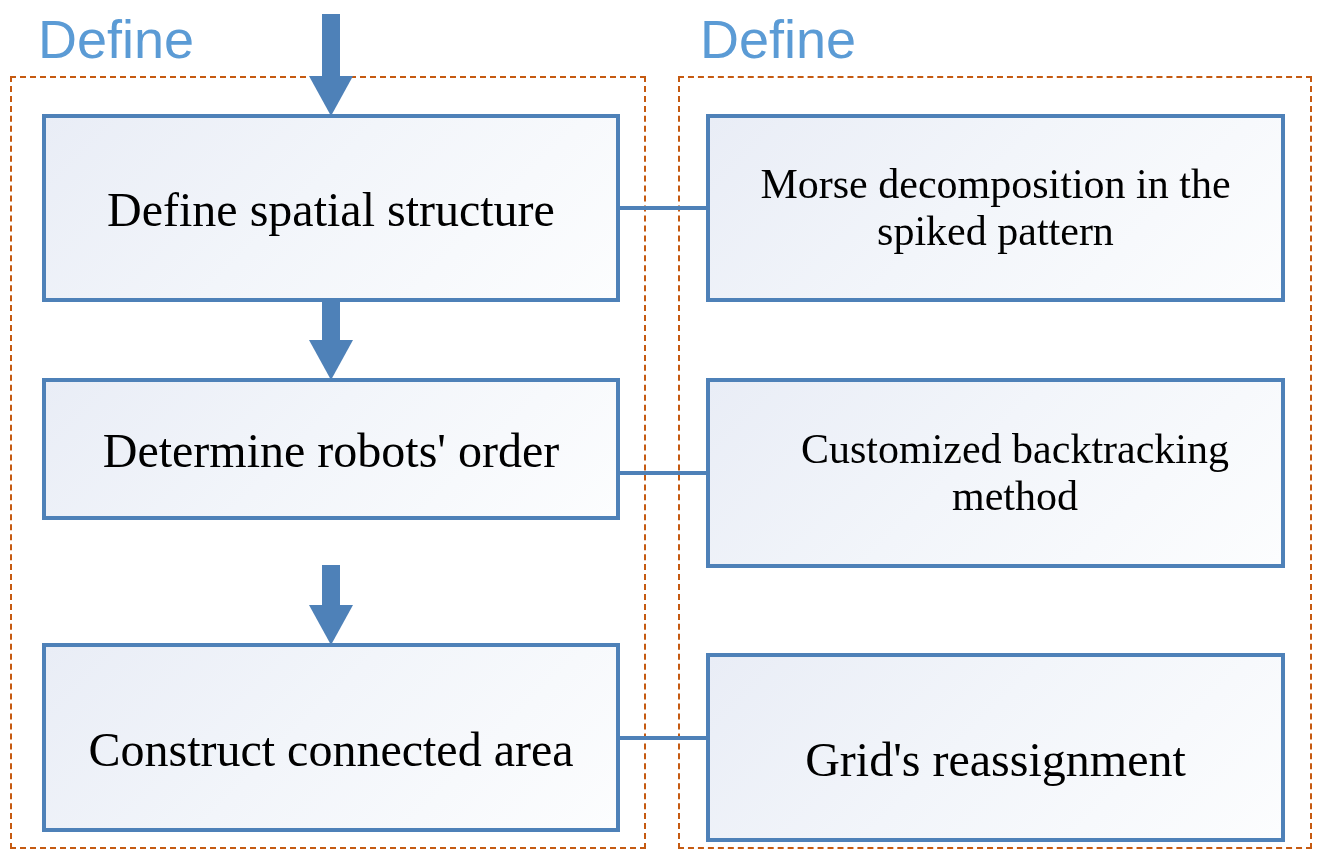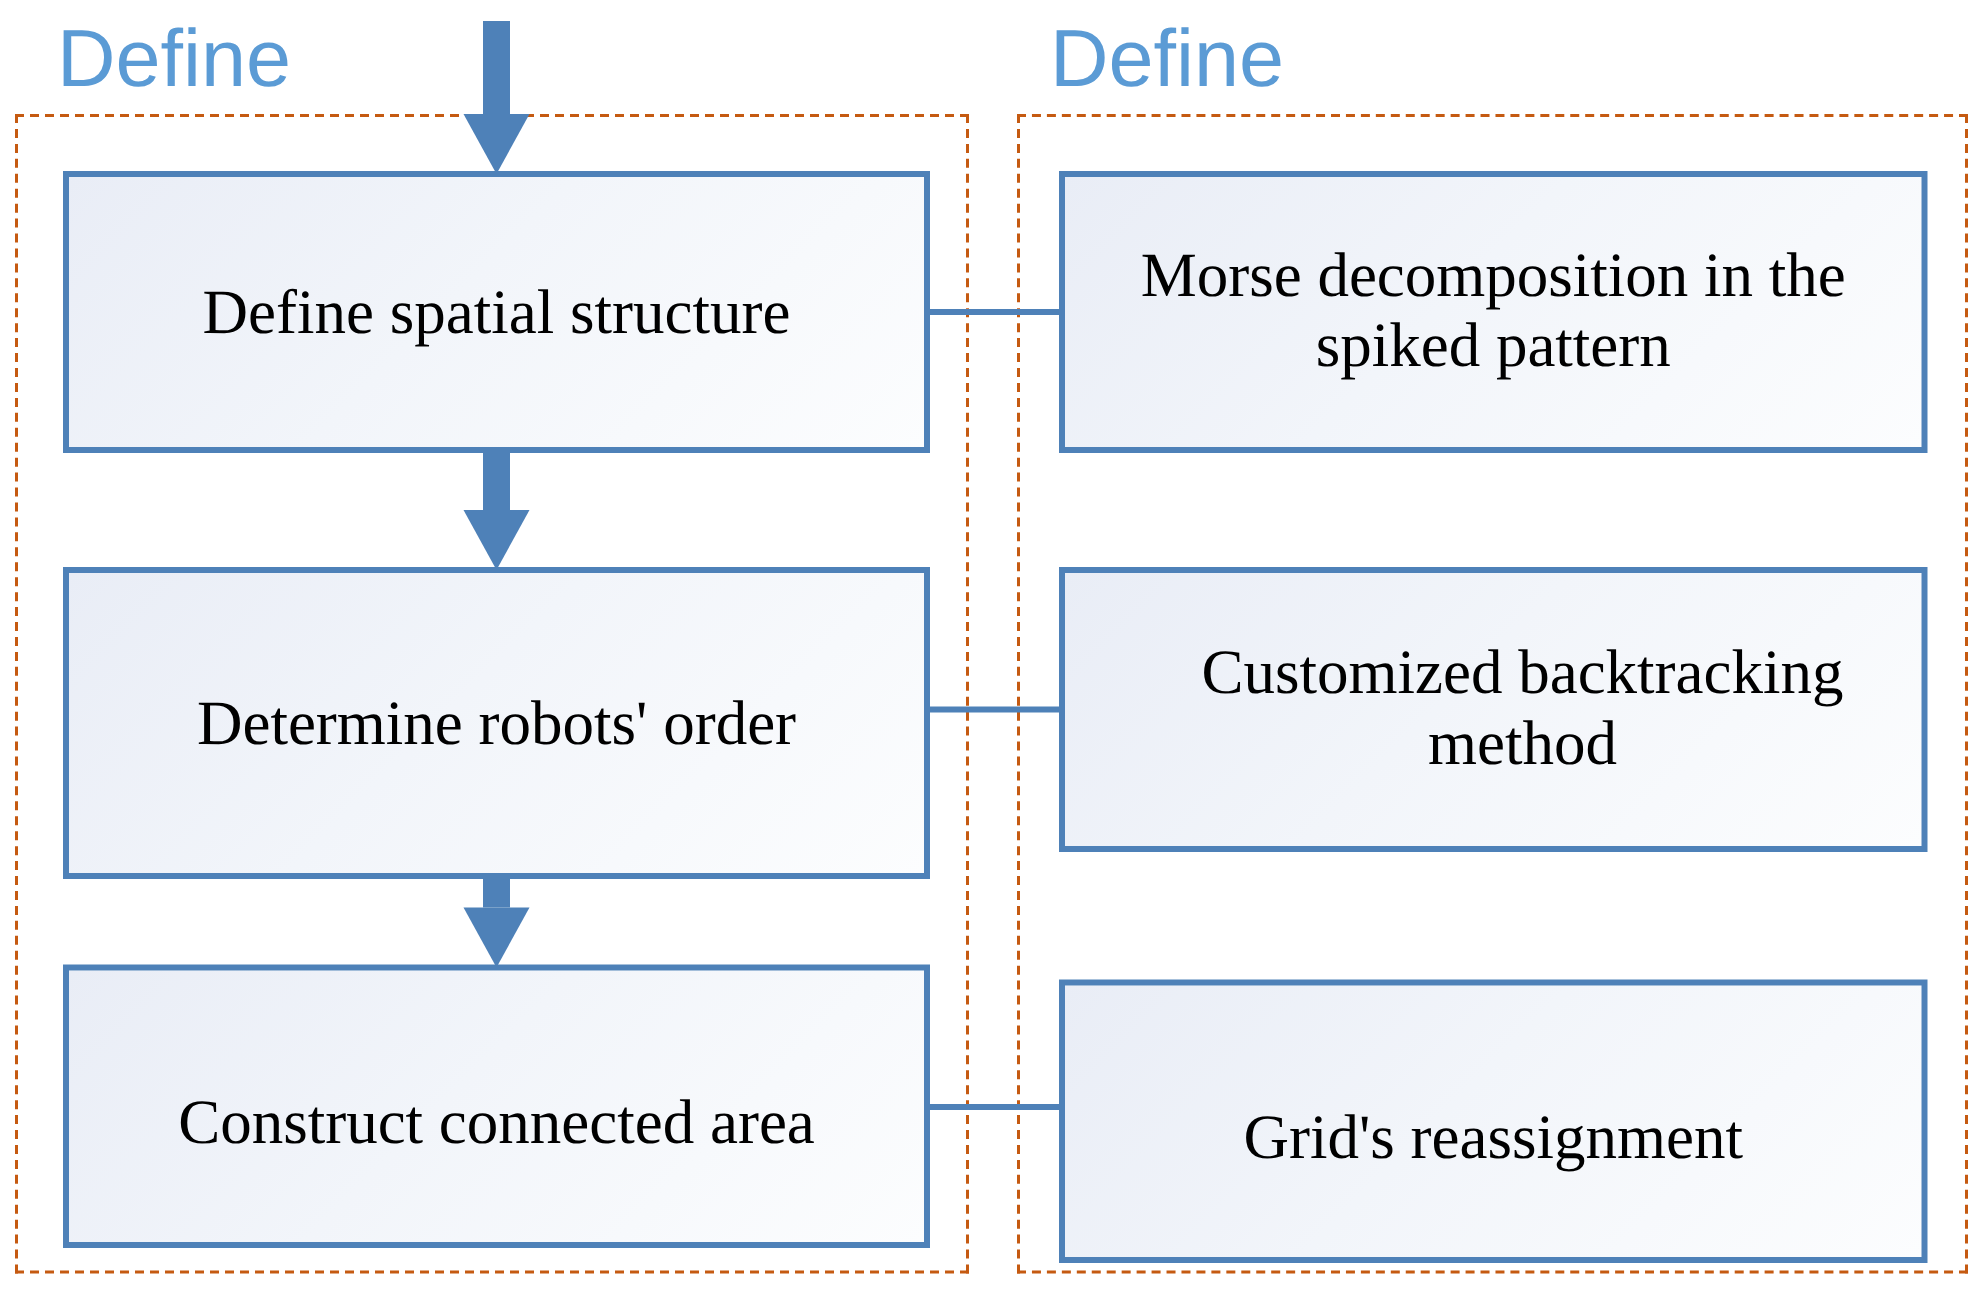--- a/index.html
+++ b/index.html
@@ -59,30 +59,30 @@
     box-sizing: border-box;
     border: 4px solid #4E81B8;
     background: linear-gradient(135deg, #E9EDF6 0%, #F2F5FA 45%, #FCFDFE 100%);
     display: flex;
     align-items: center;
     justify-content: center;
     padding: 4px 8px;
   }
   .pbox .pbox-text {
     font-family: "Liberation Serif", serif;
-    font-size: 42px;
+    font-size: 48px;
     line-height: 1.08;
     color: #000000;
     text-align: center;
     white-space: pre-line;
   }
 
   
   #box-step-1 { left: 42px; top: 114px; width: 578px; height: 188px; }
-  #box-step-2 { left: 42px; top: 378px; width: 578px; height: 208px; }
+  #box-step-2 { left: 42px; top: 378px; width: 578px; height: 142px; }
   #box-step-3 { left: 42px; top: 643px; width: 578px; height: 189px; }
 
   
   #box-method-1 { left: 706px; top: 114px; width: 579px; height: 188px; }
   #box-method-2 { left: 706px; top: 378px; width: 579px; height: 190px; padding-left: 47px; }
   #box-method-3 { left: 706px; top: 643px; width: 579px; height: 189px; margin-top: 10px; }
 
   
   #box-method-1 .pbox-text { font-size: 42px; line-height: 1.12; }
   #box-method-2 .pbox-text { font-size: 42px; line-height: 1.12; }

